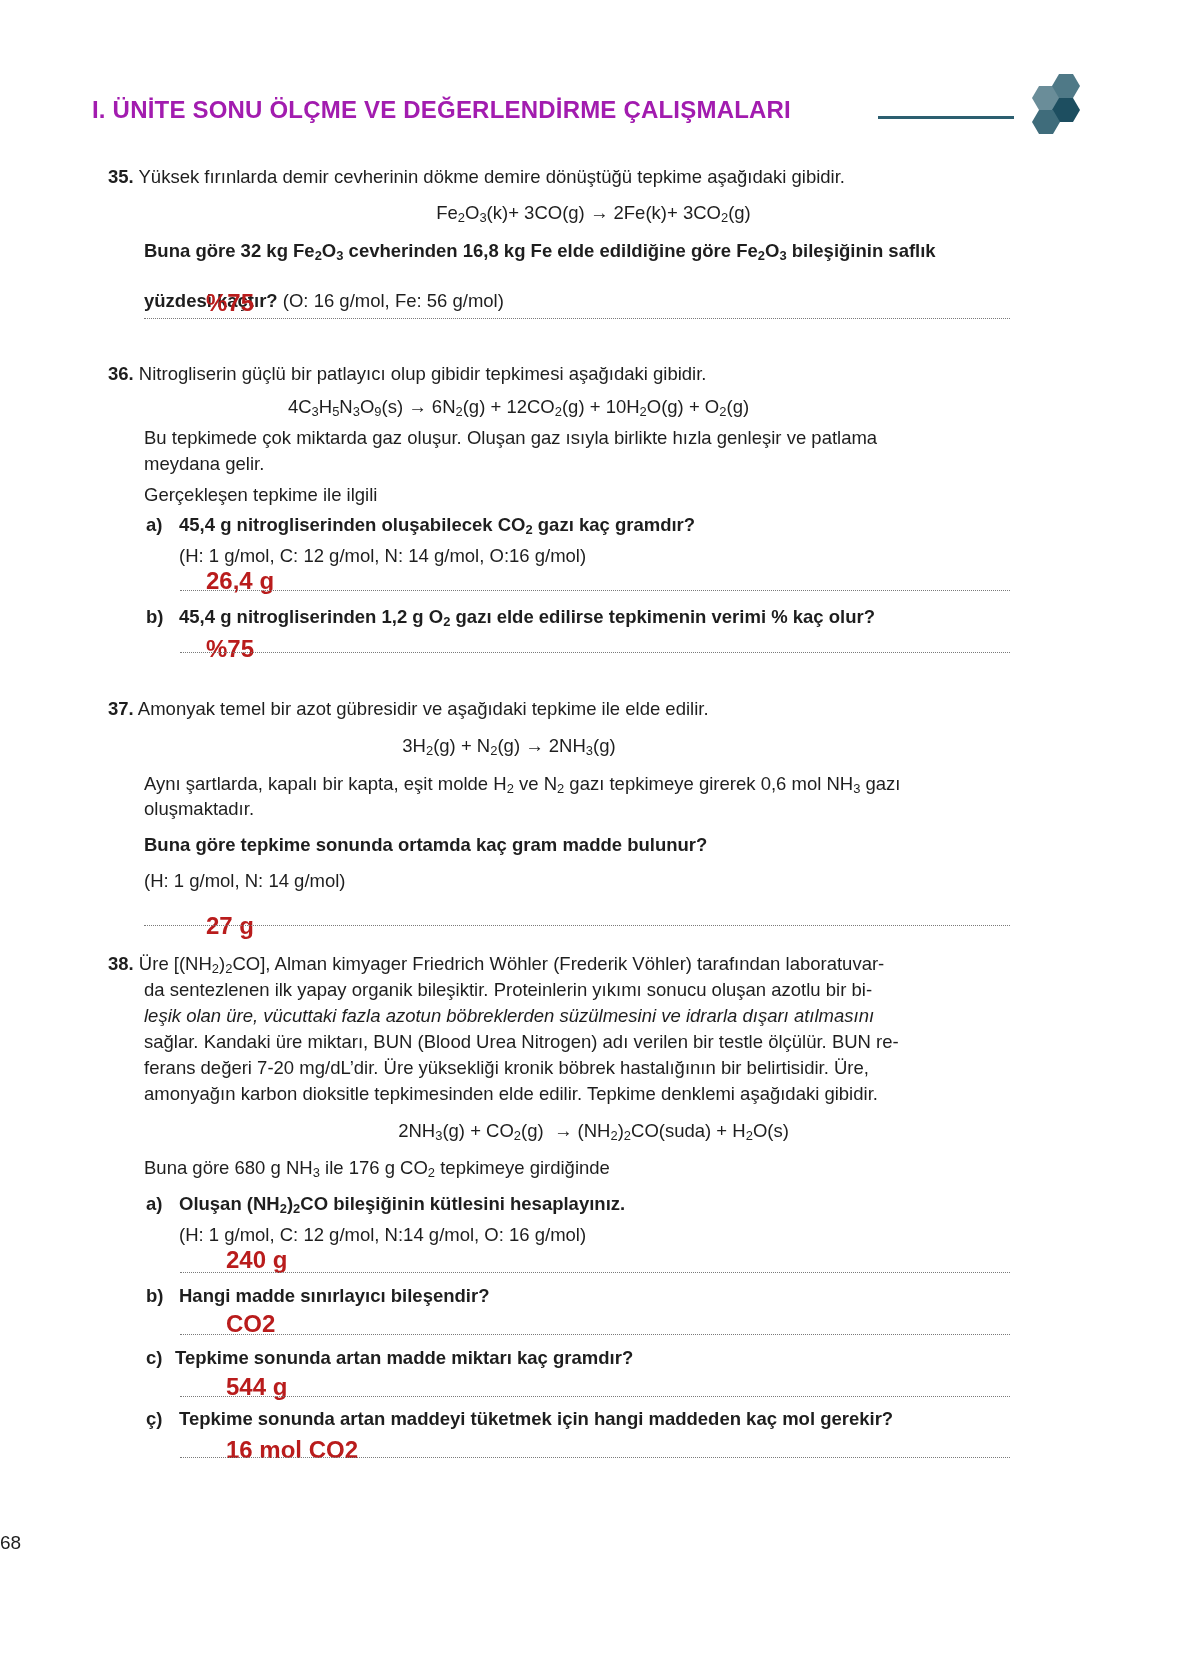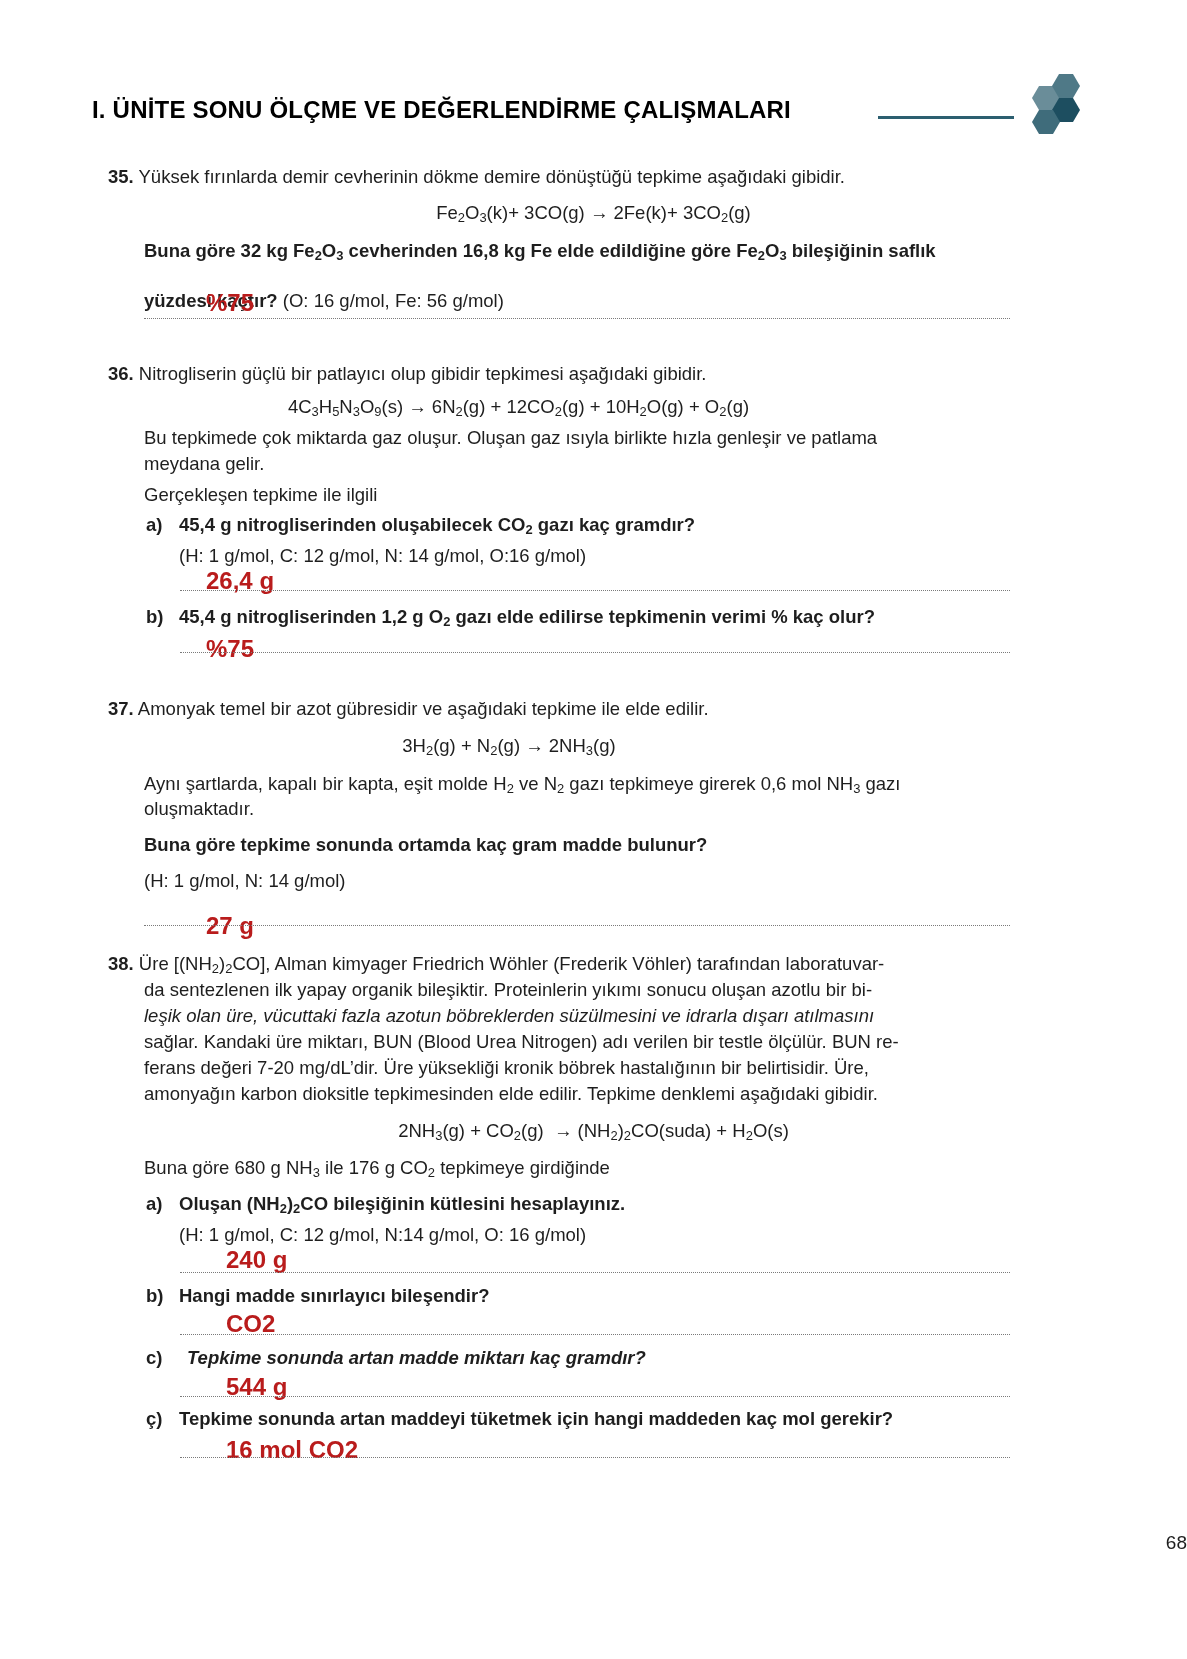--- a/index.html
+++ b/index.html
@@ -4,33 +4,33 @@
 <style>
   html, body { margin: 0; padding: 0; background: #ffffff; }
   body {
     width: 1187px; height: 1659px; position: relative; overflow: hidden;
     font-family: "DejaVu Sans", "Liberation Sans", sans-serif;
     color: #1e1e1e;
   }
   .abs { position: absolute; }
   .header-title {
     left: 92px; top: 96px; font-size: 24px; font-weight: bold;
-    color: #000000; letter-spacing: 0.2px; white-space: nowrap;
+    color: #a21caf; letter-spacing: 0.2px; white-space: nowrap;
     font-family: "Liberation Sans", sans-serif;
   }
   .header-rule { left: 878px; top: 116px; width: 136px; height: 3px; background: #2c5f70; }
   .hex-logo { left: 1025px; top: 72px; width: 62px; height: 76px; }
   .text { font-size: 18.5px; line-height: 26px; white-space: nowrap; font-family: "Liberation Sans", sans-serif; }
   .bold { font-weight: bold; text-align: right; }
   .qnum { font-weight: bold; }
   .center { text-align: center; }
   .answer { color: #b91c1c; font-weight: bold; font-size: 24px; line-height: 26px; font-family: "Liberation Sans", sans-serif; white-space: nowrap; }
   .dotline { height: 0; border-top: 1px dotted #7a7a7a; }
   sub { font-size: 70%; vertical-align: -3px; line-height: 0; }
-  .page-num { left: 0; width: 1187px; top: 1532px; text-align: right; font-size: 19px; font-family: "Liberation Sans", sans-serif; }
+  .page-num { left: 0; width: 1187px; top: 1532px; text-align: left; font-size: 19px; font-family: "Liberation Sans", sans-serif; }
 </style>
 </head>
 <body>
 
 <div class="abs header-title">I. ÜNİTE SONU ÖLÇME VE DEĞERLENDİRME ÇALIŞMALARI</div>
 <div class="abs header-rule"></div>
 <svg class="abs hex-logo" viewBox="0 0 62 76">
   <polygon points="14,14 28,14 35,26 28,38 14,38 7,26" fill="#6a8d99"></polygon>
   <polygon points="34,2 48,2 55,14 48,26 34,26 27,14" fill="#4f7987"></polygon>
   <polygon points="34,26 48,26 55,38 48,50 34,50 27,38" fill="#1d4e60"></polygon>
@@ -93,21 +93,21 @@
 <div class="abs text" style="left:179px; top:1222px;">(H: 1 g/mol, C: 12 g/mol, N:14 g/mol, O: 16 g/mol)</div>
 <div class="abs answer" style="left:226px; top:1247px;">240 g</div>
 <div class="abs dotline" style="left:180px; width:830px; top:1272px;"></div>
 
 <div class="abs text bold" style="left:146px; top:1283px;">b)</div>
 <div class="abs text bold" style="left:179px; top:1283px;">Hangi madde sınırlayıcı bileşendir?</div>
 <div class="abs answer" style="left:226px; top:1311px;">CO2</div>
 <div class="abs dotline" style="left:180px; width:830px; top:1334px;"></div>
 
 <div class="abs text bold" style="left:146px; top:1345px;">c)</div>
-<div class="abs text bold" style="left:187px; top:1345px;font-style:italic;">Tepkime sonunda artan madde miktarı kaç gramdır?</div>
+<div class="abs text bold" style="left:175px; top:1345px;">Tepkime sonunda artan madde miktarı kaç gramdır?</div>
 <div class="abs answer" style="left:226px; top:1374px;">544 g</div>
 <div class="abs dotline" style="left:180px; width:830px; top:1396px;"></div>
 
 <div class="abs text bold" style="left:146px; top:1406px;">ç)</div>
 <div class="abs text bold" style="left:179px; top:1406px;">Tepkime sonunda artan maddeyi tüketmek için hangi maddeden kaç mol gerekir?</div>
 <div class="abs answer" style="left:226px; top:1437px;text-align:right;">16 mol CO2</div>
 <div class="abs dotline" style="left:180px; width:830px; top:1457px;"></div>
 
 <div class="abs page-num">68</div>
 

